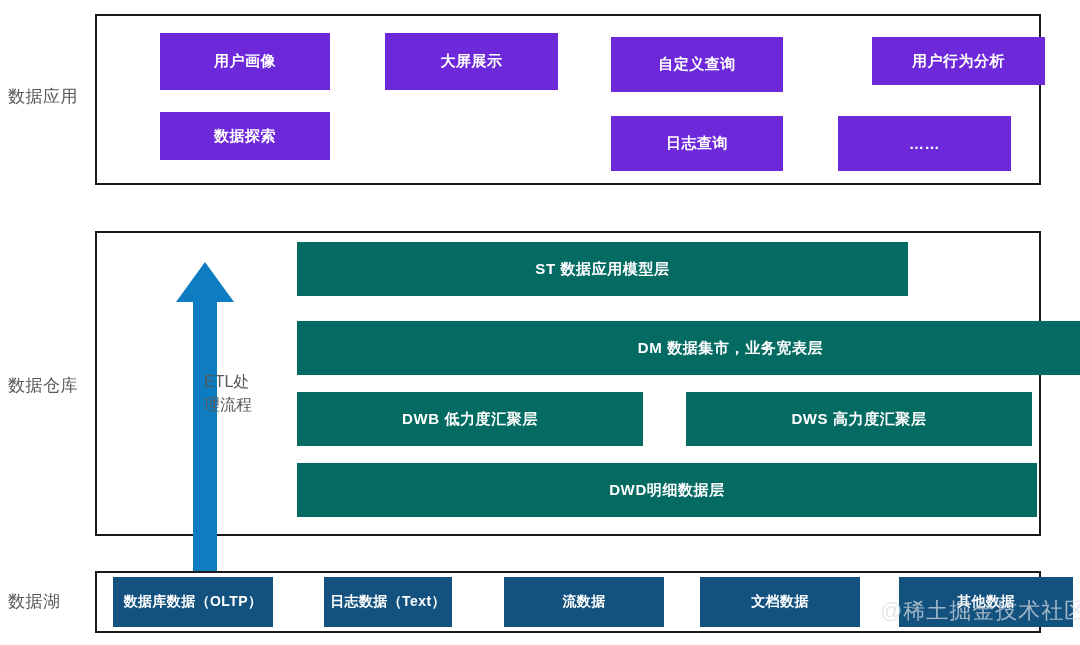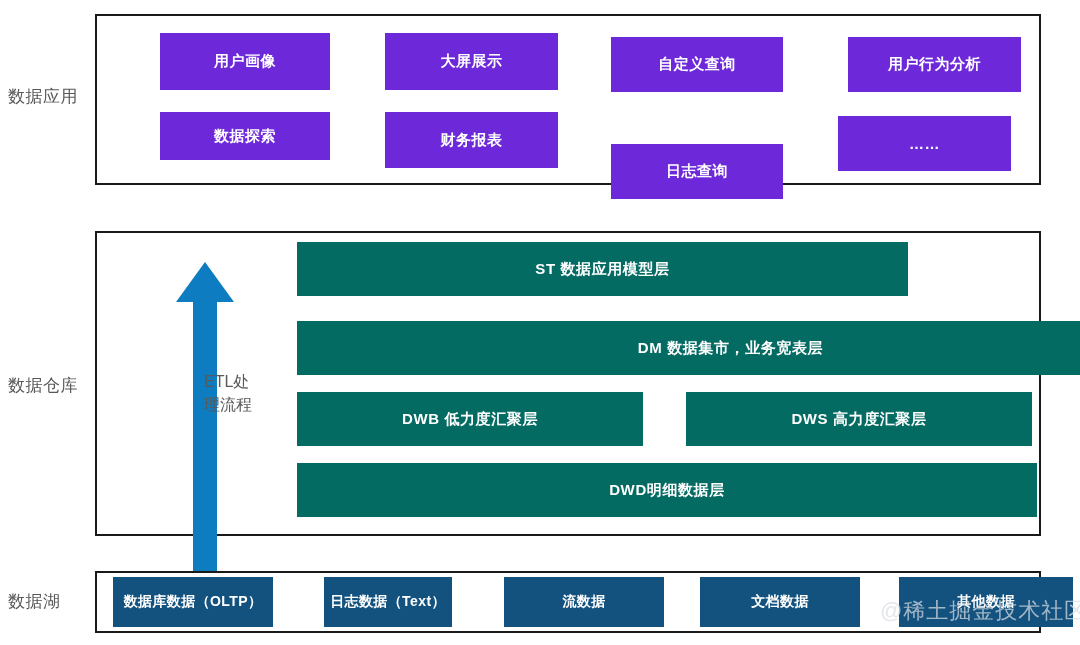--- a/index.html
+++ b/index.html
@@ -130,25 +130,24 @@
 
   <div class="row-label" id="label-app">数据应用</div>
   <div class="row-label" id="label-dw">数据仓库</div>
   <div class="row-label" id="label-lake">数据湖</div>
 
   <div class="frame" id="frame-app"></div>
 
   <div class="app-tile" style="left:160px; top:33px; width:170px; height:57px;">用户画像</div>
   <div class="app-tile" style="left:385px; top:33px; width:173px; height:57px;">大屏展示</div>
   <div class="app-tile" style="left:611px; top:37px; width:172px; height:55px;">自定义查询</div>
-  <div class="app-tile" style="left:848px; top:37px; width:173px; height:55px;">用户行为分析</div>
+  <div class="app-tile" style="left:872px; top:37px; width:173px; height:48px;">用户行为分析</div>
 
   <div class="app-tile" style="left:160px; top:112px; width:170px; height:48px;">数据探索</div>
-  <div class="app-tile" style="left:385px; top:112px; width:173px; height:56px;">财务报表</div>
-  <div class="app-tile" style="left:611px; top:116px; width:172px; height:55px;margin-top:28px;">日志查询</div>
+  <div class="app-tile" style="left:611px; top:116px; width:172px; height:55px;">日志查询</div>
   <div class="app-tile" style="left:838px; top:116px; width:173px; height:55px;">……</div>
 
   <div class="frame" id="frame-dw"></div>
 
   <div class="dw-bar" style="left:297px; top:242px; width:611px; height:54px;">ST 数据应用模型层</div>
   <div class="dw-bar" style="left:297px; top:321px; width:867px; height:54px;">DM 数据集市，业务宽表层</div>
   <div class="dw-bar" style="left:297px; top:392px; width:346px; height:54px;">DWB 低力度汇聚层</div>
   <div class="dw-bar" style="left:686px; top:392px; width:346px; height:54px;">DWS 高力度汇聚层</div>
   <div class="dw-bar" style="left:297px; top:463px; width:740px; height:54px;">DWD明细数据层</div>
 

